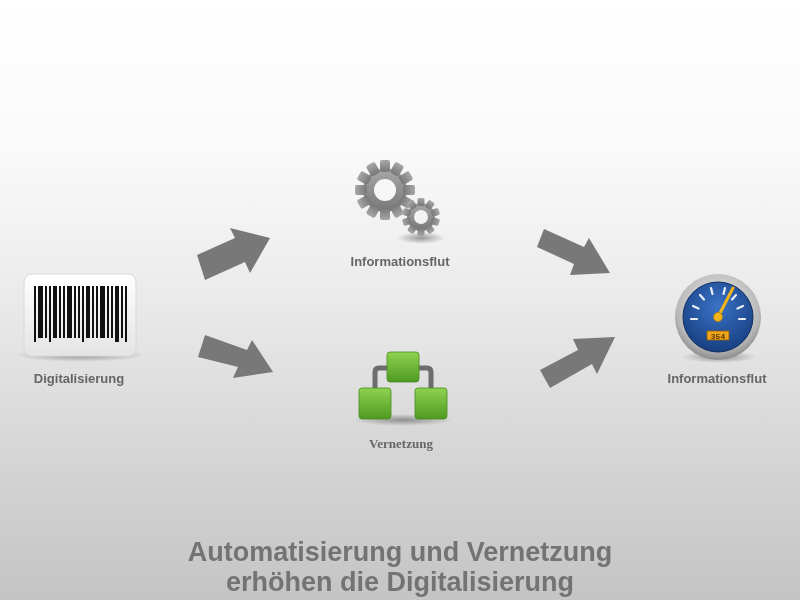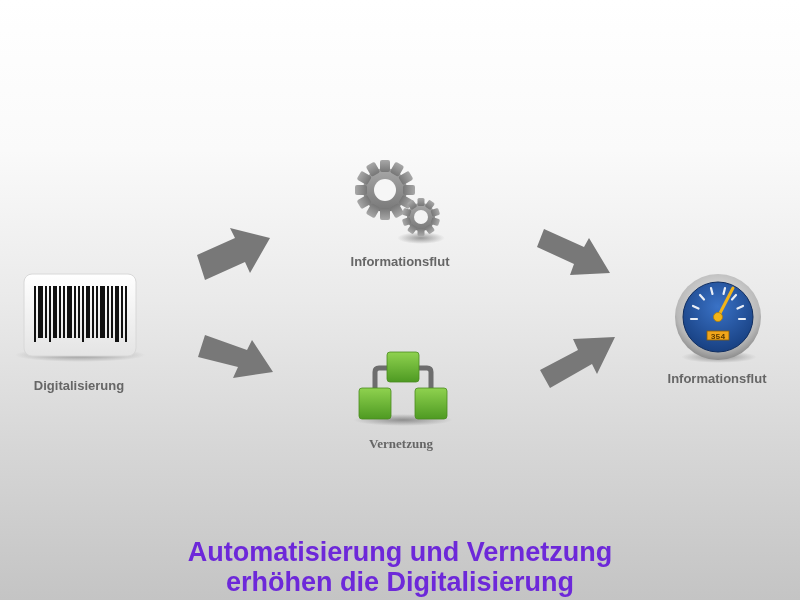--- a/index.html
+++ b/index.html
@@ -11,21 +11,21 @@
     .node { position:absolute; text-align:left; }
     .node-label {
       position:absolute; font-weight:bold; font-size:13px; color:#666;
       font-family: "Liberation Sans", sans-serif; white-space:nowrap;
       transform: translateX(-50%);
     }
     .arrow { position:absolute; }
     .caption {
       position:absolute; left:0; width:800px; top:537px; text-align:center;
       font-family: "Liberation Sans", sans-serif; font-weight:bold; font-size:27px;
-      line-height:30px; color:#6d28d9;
+      line-height:30px; color:#737373;
     }
     .shadow {
       position:absolute; border-radius:50%;
       background: radial-gradient(ellipse at center, rgba(80,80,80,0.55) 0%, rgba(80,80,80,0) 70%);
     }
   </style>
 </head>
 <body>
 
 <div class="node" style="left:22px; top:272px; width:116px; height:90px;">
@@ -55,21 +55,21 @@
       <rect x="74" y="14" width="2" height="52"></rect>
       <rect x="78" y="14" width="5" height="52"></rect>
       <rect x="85" y="14" width="2" height="52"></rect>
       <rect x="89" y="14" width="2" height="52"></rect>
       <rect x="93" y="14" width="4" height="56"></rect>
       <rect x="99" y="14" width="2" height="52"></rect>
       <rect x="103" y="14" width="2" height="56"></rect>
     </g>
   </svg>
 </div>
-<div class="node-label" style="left:79px; top:371px;margin-top:7px;">Digitalisierung</div>
+<div class="node-label" style="left:79px; top:371px;">Digitalisierung</div>
 
 <div class="node" style="left:355px; top:160px; width:95px; height:85px;">
   <div class="shadow" style="left:42px; top:72px; width:48px; height:12px;"></div>
   <svg width="95" height="85" viewBox="0 0 95 85" style="position:absolute; left:0; top:0;">
     <defs>
       <linearGradient id="gearg" x1="0" y1="0" x2="0" y2="1">
         <stop offset="0" stop-color="#a8a8a8"></stop>
         <stop offset="1" stop-color="#777"></stop>
       </linearGradient>
     </defs>

